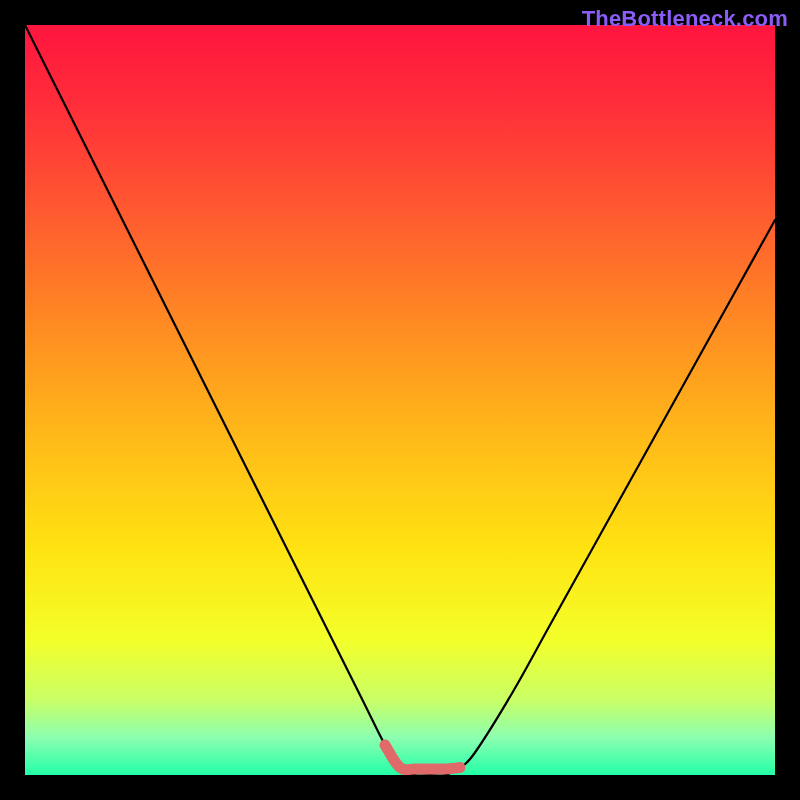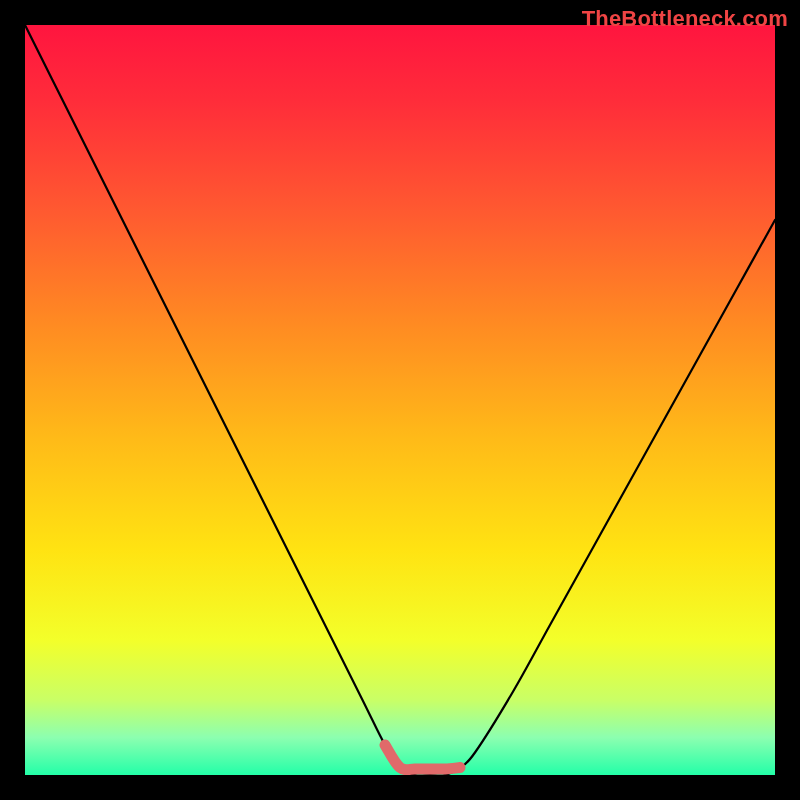--- a/index.html
+++ b/index.html
@@ -14,21 +14,21 @@
   .stage {
     position: relative;
     width: 800px;
     height: 800px;
     background: #000;
   }
   .watermark {
     position: absolute;
     top: 6px;
     right: 12px;
-    color: #ef4444;
+    color: #8b5cf6;
     font-size: 22px;
     font-weight: 600;
     letter-spacing: 0.2px;
     user-select: none;
     z-index: 40;
   }
   .plot {
     position: absolute;
     left: 25px;
     top: 25px;

